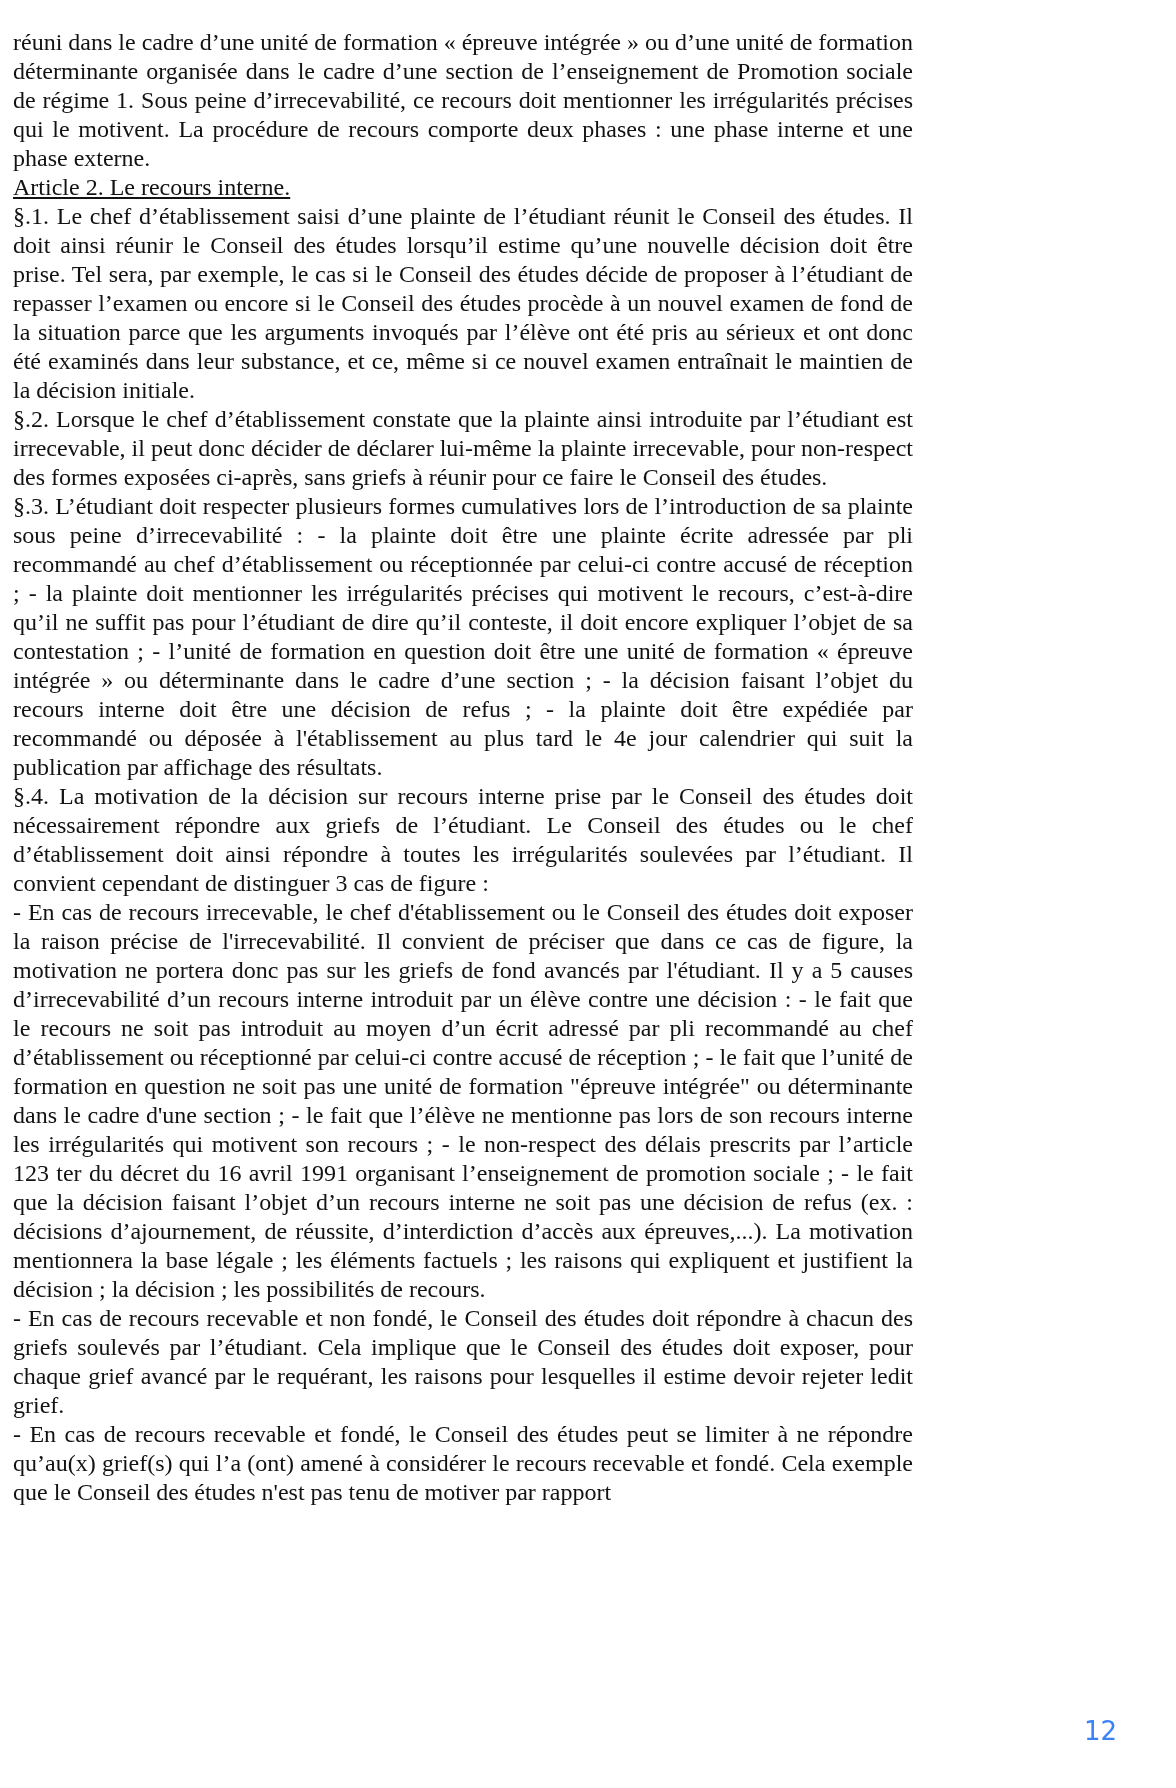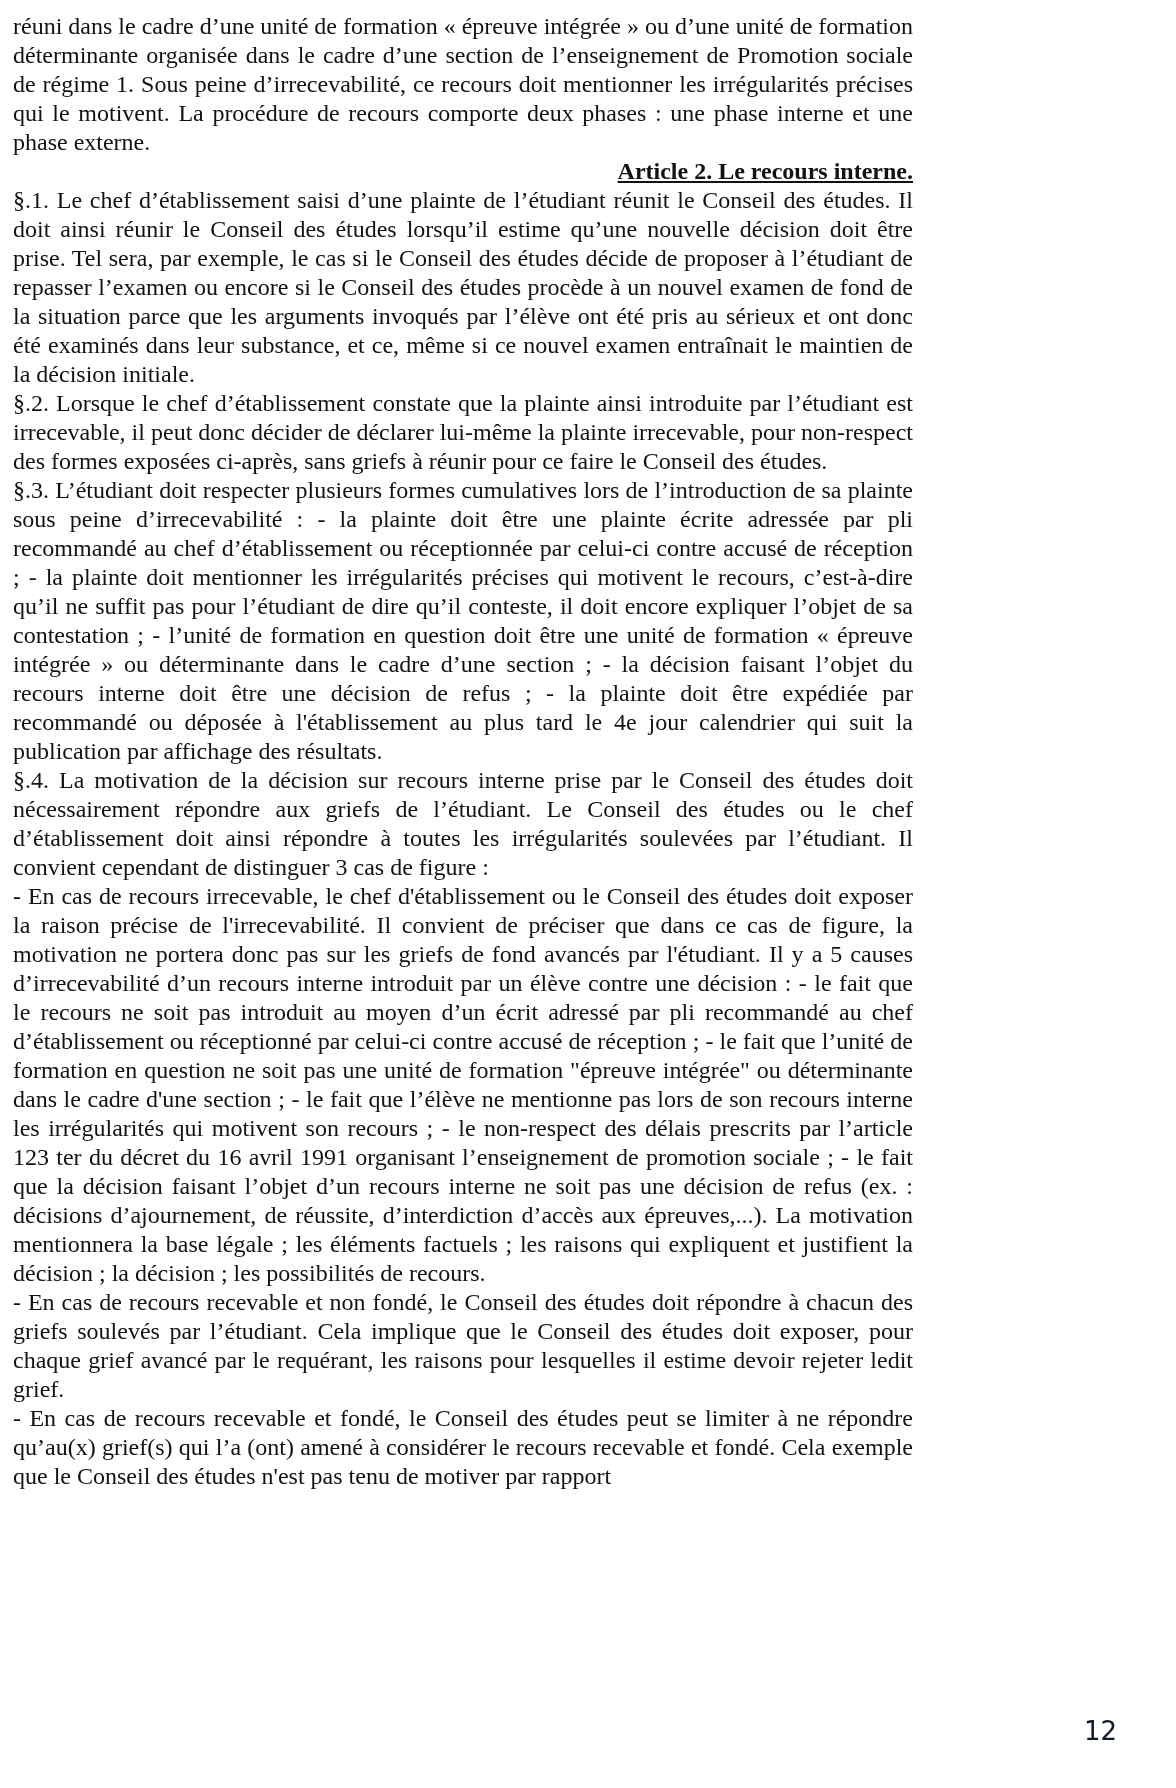--- a/index.html
+++ b/index.html
@@ -8,40 +8,39 @@
     width: 1176px;
     height: 1788px;
     background: #ffffff;
     overflow: hidden;
     font-family: "Liberation Serif", serif;
     color: #121212;
   }
   .text-block {
     position: absolute;
     left: 13px;
-    top: 12px;
+    top: 28px;
     width: 900px;
     font-size: 24px;
     line-height: 29px;
     text-align: justify;
   }
   .text-block p { margin: 0; padding: 0; }
   .gap { margin-top: 29px; }
   .heading {
     text-decoration: underline;
-    text-align: right;
-    font-weight: bold;
+    text-align: left;
   }
   .page-number {
     position: absolute;
     left: 1084px;
     top: 1716px;
     font-family: "DejaVu Sans", "Liberation Sans", sans-serif;
     font-size: 26px;
-    color: #0f172a;
+    color: #3b82f6;
   }
 </style>
 </head>
 <body>
 
 <div class="page">
   <div class="text-block">
     <p>réuni dans le cadre d’une unité de formation « épreuve intégrée » ou d’une unité de formation déterminante organisée dans le cadre d’une section de l’enseignement de Promotion sociale de régime 1. Sous peine d’irrecevabilité, ce recours doit mentionner les irrégularités précises qui le motivent. La procédure de recours comporte deux phases : une phase interne et une phase externe.</p>
 
     <p class="heading gap">Article 2. Le recours interne.</p>

